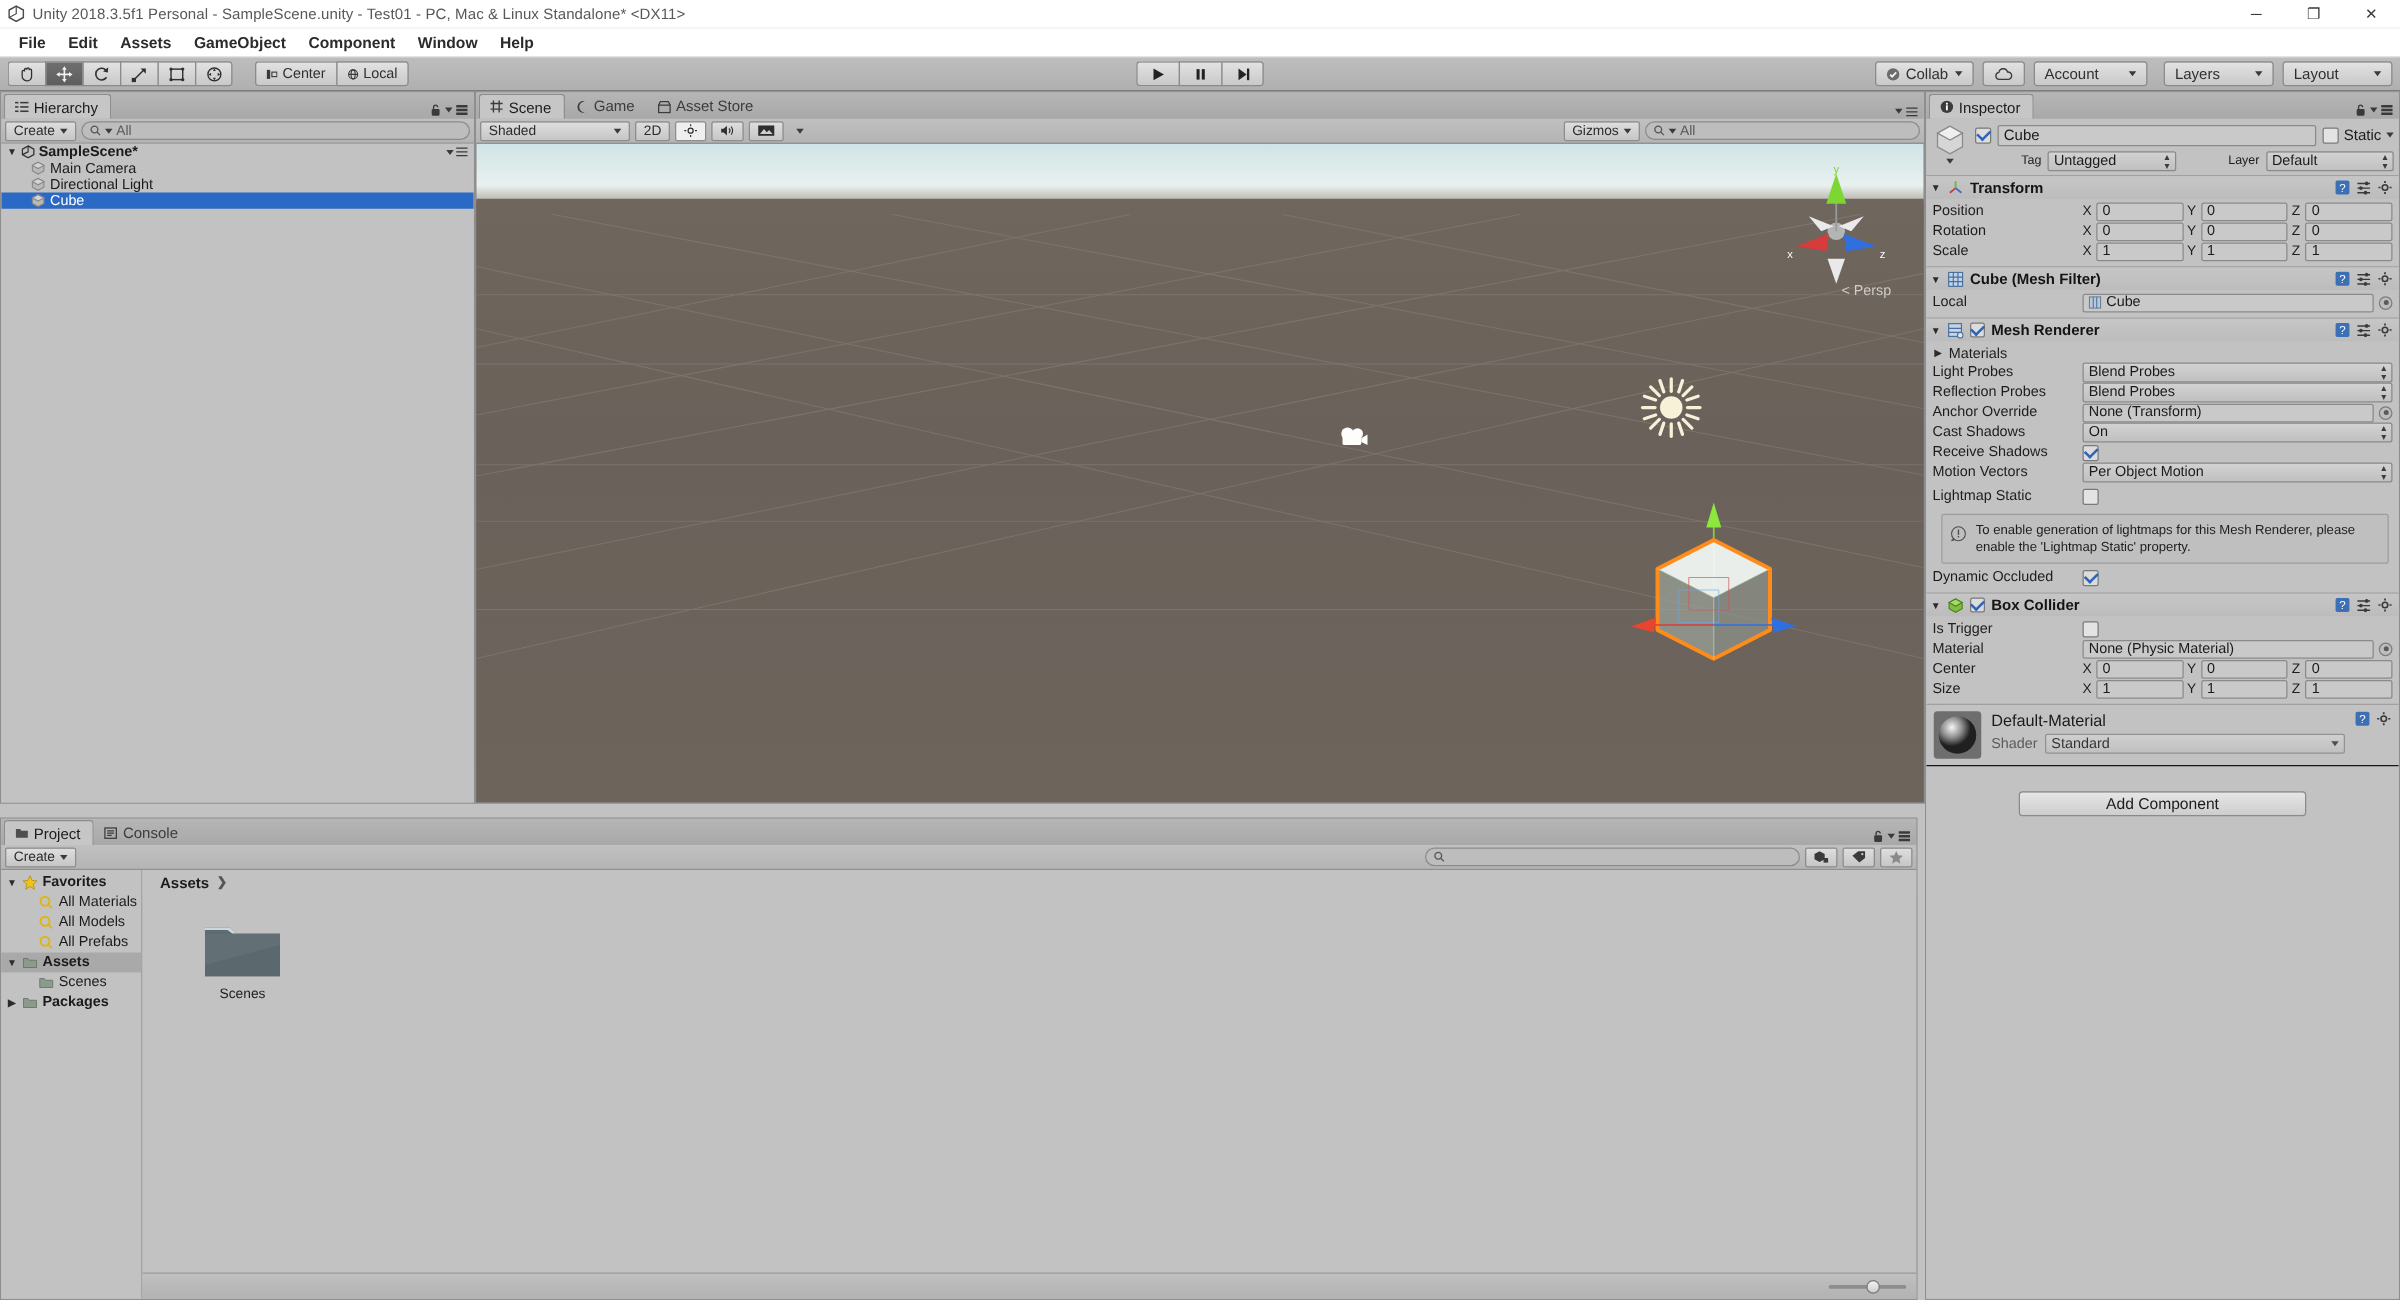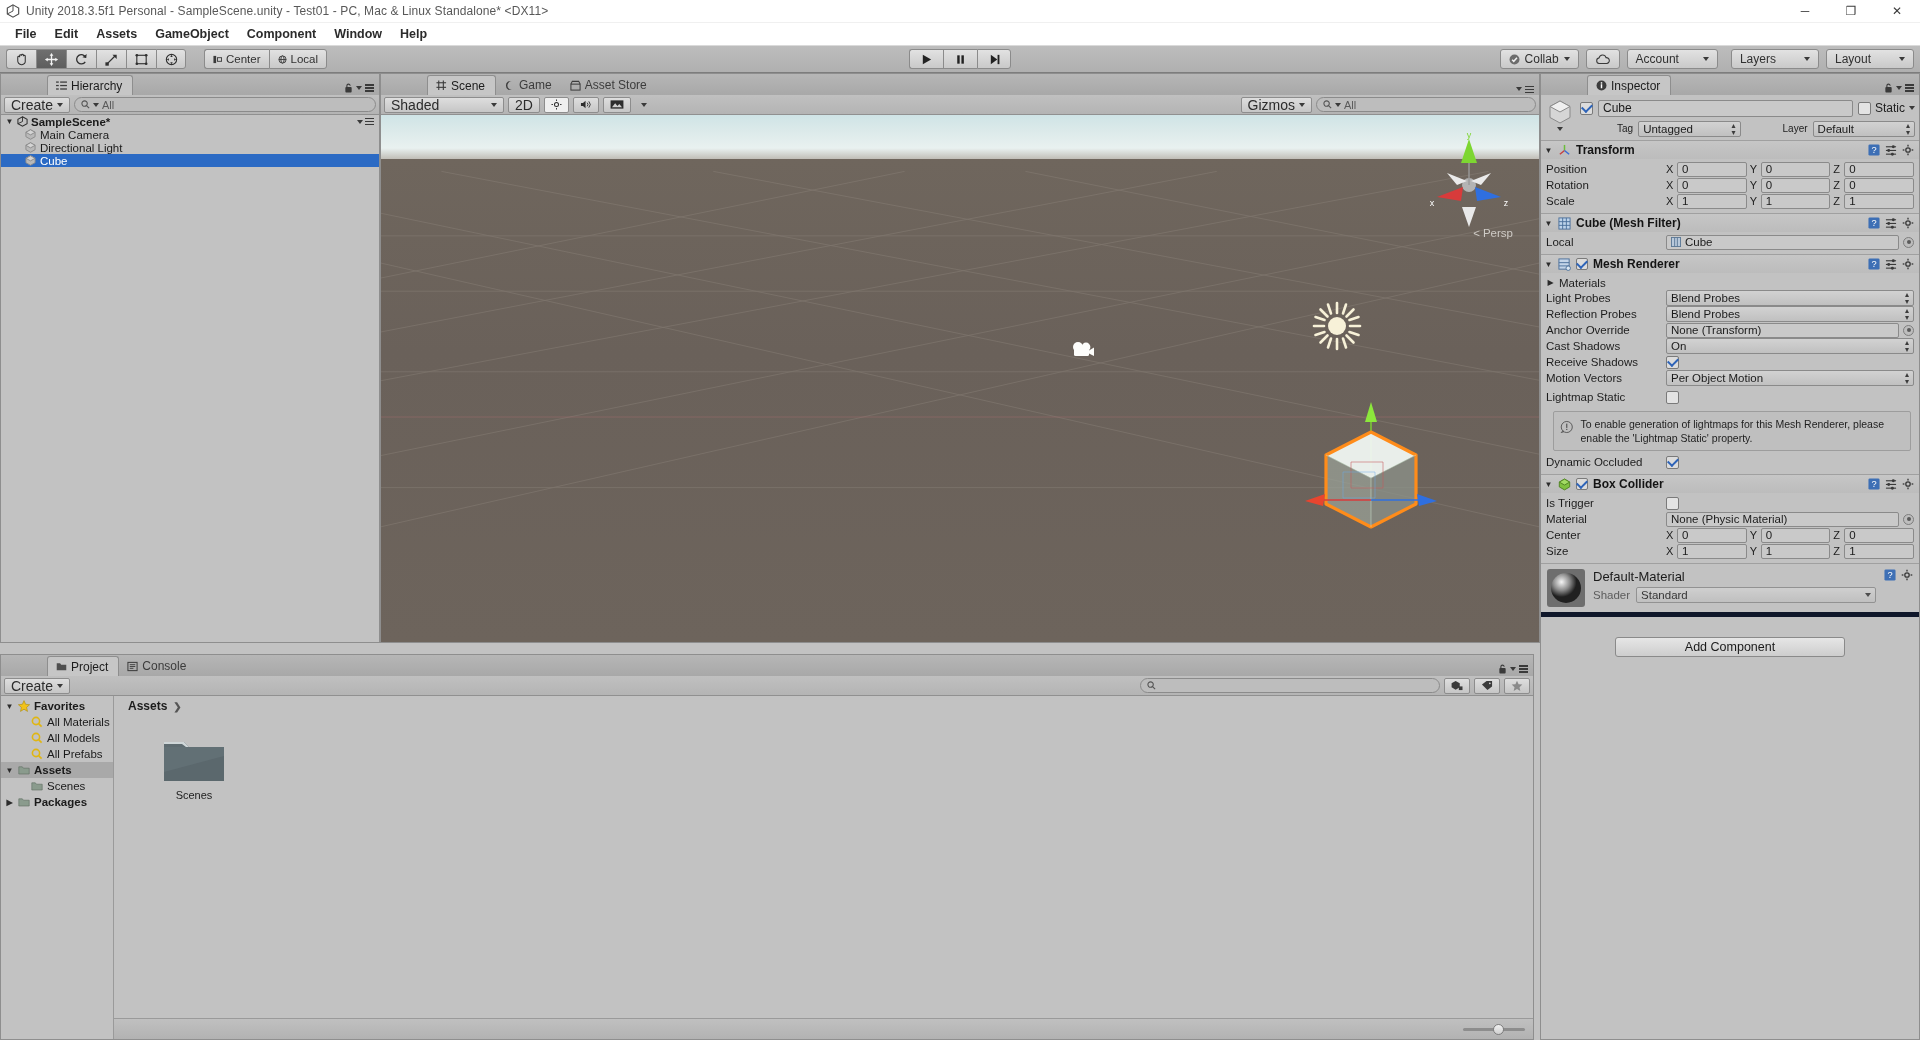--- a/index.html
+++ b/index.html
@@ -62,29 +62,29 @@
   
   .panel { display:flex; flex-direction:column; background:#c2c2c2; border:1px solid #8e8e8e; min-height:0; }
   .tabrow {
     height:21px; flex:0 0 21px; display:flex; align-items:flex-end;
     background:linear-gradient(#b6b6b6,#a8a8a8); position:relative; padding-left:2px;
   }
   .tab {
     height:20px; padding:0 10px 0 8px; display:flex; align-items:center; gap:4px;
     font-size:12px; color:#3c3c3c; border-radius:3px 3px 0 0;
   }
-  .tab.sel { background:#c6c6c6; border:1px solid #8e8e8e; border-bottom:none; color:#1c1c1c;margin-left:44px; }
+  .tab.sel { background:#c6c6c6; border:1px solid #8e8e8e; border-bottom:none; color:#1c1c1c; }
   .tabrow .tabicons { margin-left:auto; display:flex; align-items:center; gap:3px; padding:0 5px 2px 0; }
 
   .subbar {
     height:20px; flex:0 0 20px; display:flex; align-items:center; gap:4px;
     background:linear-gradient(#c0c0c0,#b4b4b4); border-bottom:1px solid #909090; padding:0 3px;
   }
   .minibtn {
-    height:16px; display:flex; align-items:center; gap:4px; padding:0 6px; font-size:14px;
+    height:16px; display:flex; align-items:center; gap:4px; padding:0 6px; font-size:11px;
     background:linear-gradient(#dedede,#c6c6c6); border:1px solid #8d8d8d; border-radius:2px; color:#2c2c2c;
   }
   .minibtn.flat { background:transparent; border:none; }
   .searchfield {
     flex:1; height:15px; background:#bdbdbd; border:1px solid #8b8b8b; border-radius:8px;
     display:flex; align-items:center; padding:0 6px; gap:3px; font-size:11px; color:#5a5a5a;
   }
 
   
   .hier-list { flex:1; background:#c2c2c2; overflow:hidden; }
@@ -170,21 +170,21 @@
   .helpbox .txt { font-size:10.5px; line-height:1.35; color:#1e1e1e; }
   .editcol { display:flex; align-items:center; gap:8px; padding:3px 0 3px 125px; }
   .editbtn { width:28px; height:22px; background:linear-gradient(#e4e4e4,#cbcbcb); border:1px solid #8a8a8a;
              border-radius:2px; display:flex; align-items:center; justify-content:center; }
   .matcard { border-top:1px solid #a0a0a0; display:flex; gap:8px; padding:5px 6px; align-items:flex-start; }
   .matsphere { width:38px; height:38px; border-radius:3px; background:#6e6e6e; display:flex; align-items:center; justify-content:center; }
   .matinfo { flex:1; }
   .matname { font-size:13px; color:#1b1b1b; margin-bottom:3px; }
   .shaderrow { display:flex; align-items:center; gap:6px; }
   .shaderrow .slbl { font-size:11.5px; color:#5c5c5c; }
-  .addcomp-wrap { padding:20px 0; display:flex; justify-content:center; border-top:5px solid #0f172a; }
+  .addcomp-wrap { padding:20px 0; display:flex; justify-content:center; border-top:1px solid #0f172a; }
   .addcomp { width:230px; height:20px; background:linear-gradient(#e6e6e6,#cdcdcd); border:1px solid #8a8a8a;
              border-radius:3px; display:flex; align-items:center; justify-content:center; font-size:12.5px; color:#1b1b1b; }
   .hamb { display:inline-flex; flex-direction:column; gap:1.5px; }
   .hamb i { display:block; width:9px; height:1.5px; background:#3a3a3a; }
   .spacer { flex:1; }
 </style>
 </head>
 <body>
 
 <div class="app">

